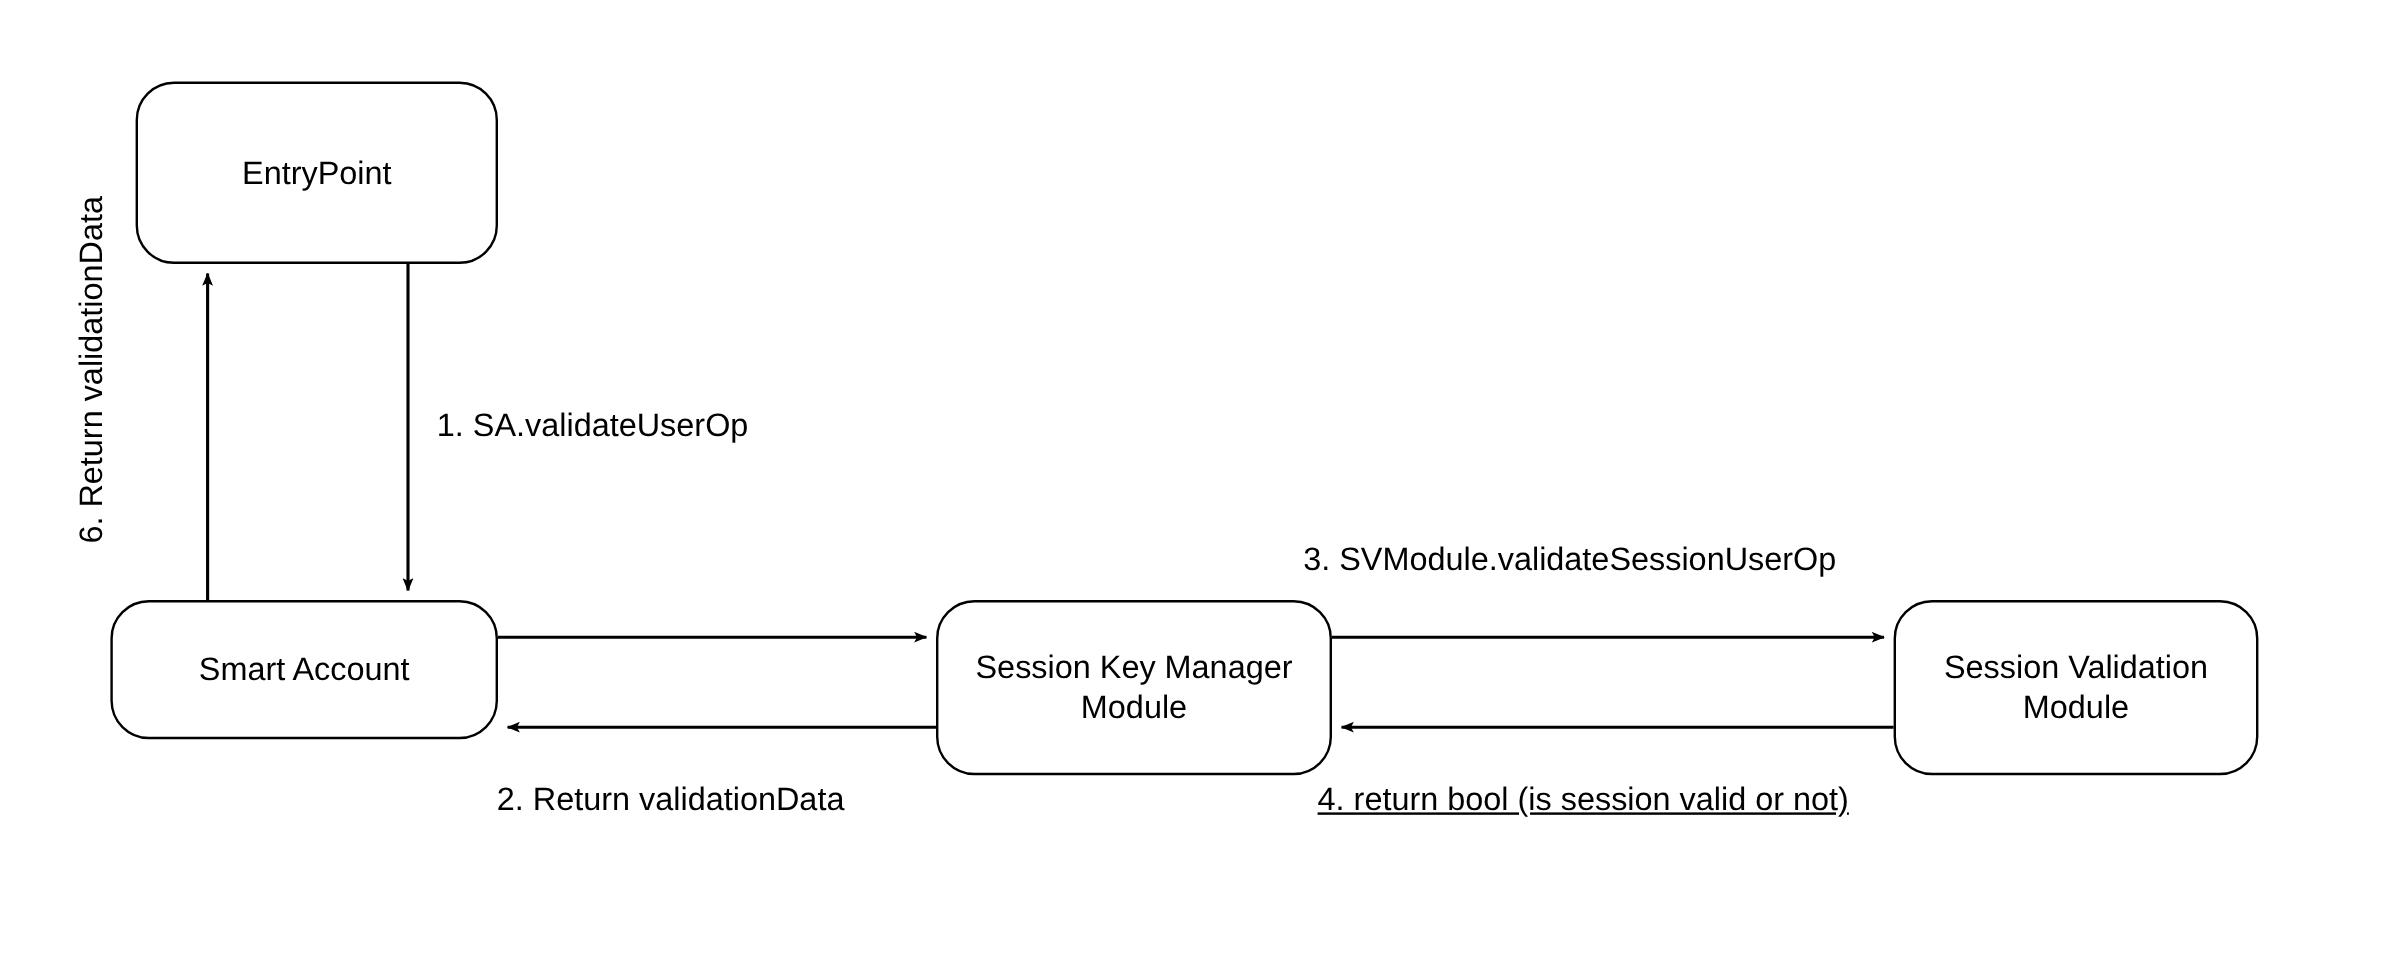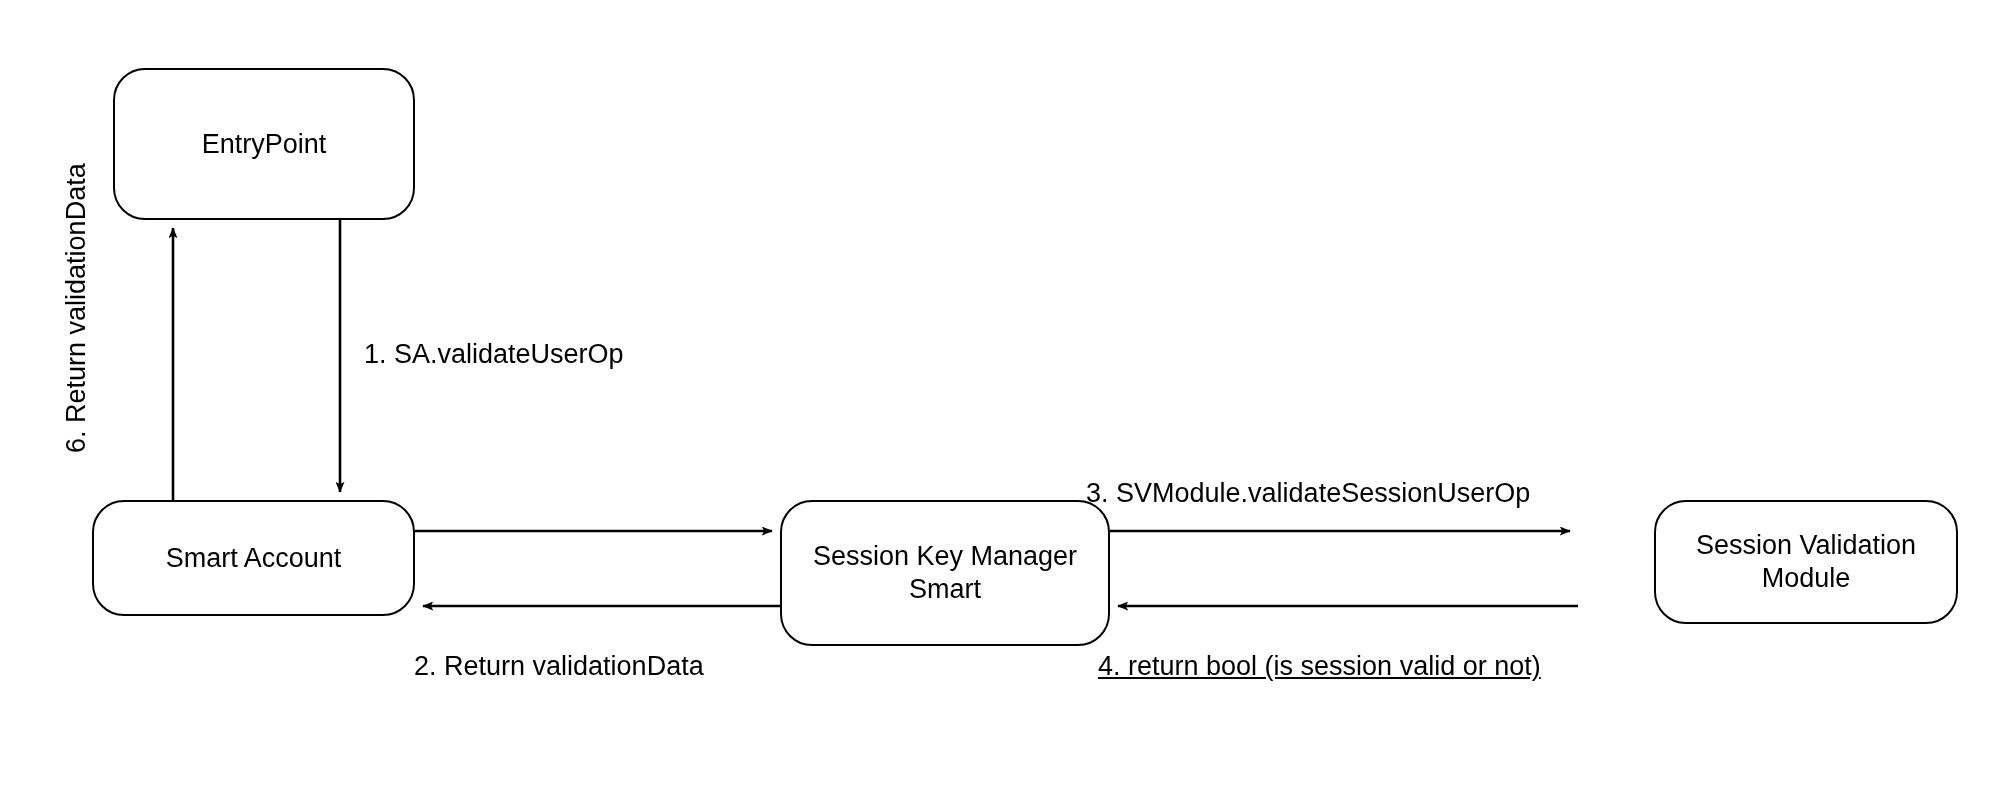--- a/index.html
+++ b/index.html
@@ -69,28 +69,28 @@
     width: 323px;
     height: 116px;
   }
   #node-session-key-manager {
     left: 780px;
     top: 500px;
     width: 330px;
     height: 146px;
   }
   #node-session-validation {
-    left: 1654px;
+    left: 1578px;
     top: 500px;
     width: 304px;
-    height: 124px;
+    height: 146px;
   }
   #label-1 { left: 364px; top: 340px; }
   #label-2 { left: 406px; top: 452px; }
-  #label-3 { left: 1086px; top: 479px; }
+  #label-3 { left: 1086px; top: 452px; }
   #label-4 { left: 1098px; top: 652px; text-decoration: underline; }
   #label-5 { left: 414px; top: 652px; }
   #label-6 { left: 62px; top: 453px; }
 </style>
 </head>
 <body>
 
 <div id="canvas">
 
   <svg id="wires" viewBox="0 0 2000 806" width="2000" height="806" xmlns="http://www.w3.org/2000/svg" aria-hidden="true">
@@ -128,21 +128,21 @@
   <div class="node" id="node-entrypoint">
     <span class="node-label">EntryPoint</span>
   </div>
 
   <div class="node" id="node-smart-account">
     <span class="node-label">Smart Account</span>
   </div>
 
   <div class="node" id="node-session-key-manager">
     <span class="node-label">Session Key Manager
-Smart</span>
+Module</span>
   </div>
 
   <div class="node" id="node-session-validation">
     <span class="node-label">Session Validation
 Module</span>
   </div>
 
   <div class="edge-label" id="label-1">1. SA.validateUserOp</div>
 
 

